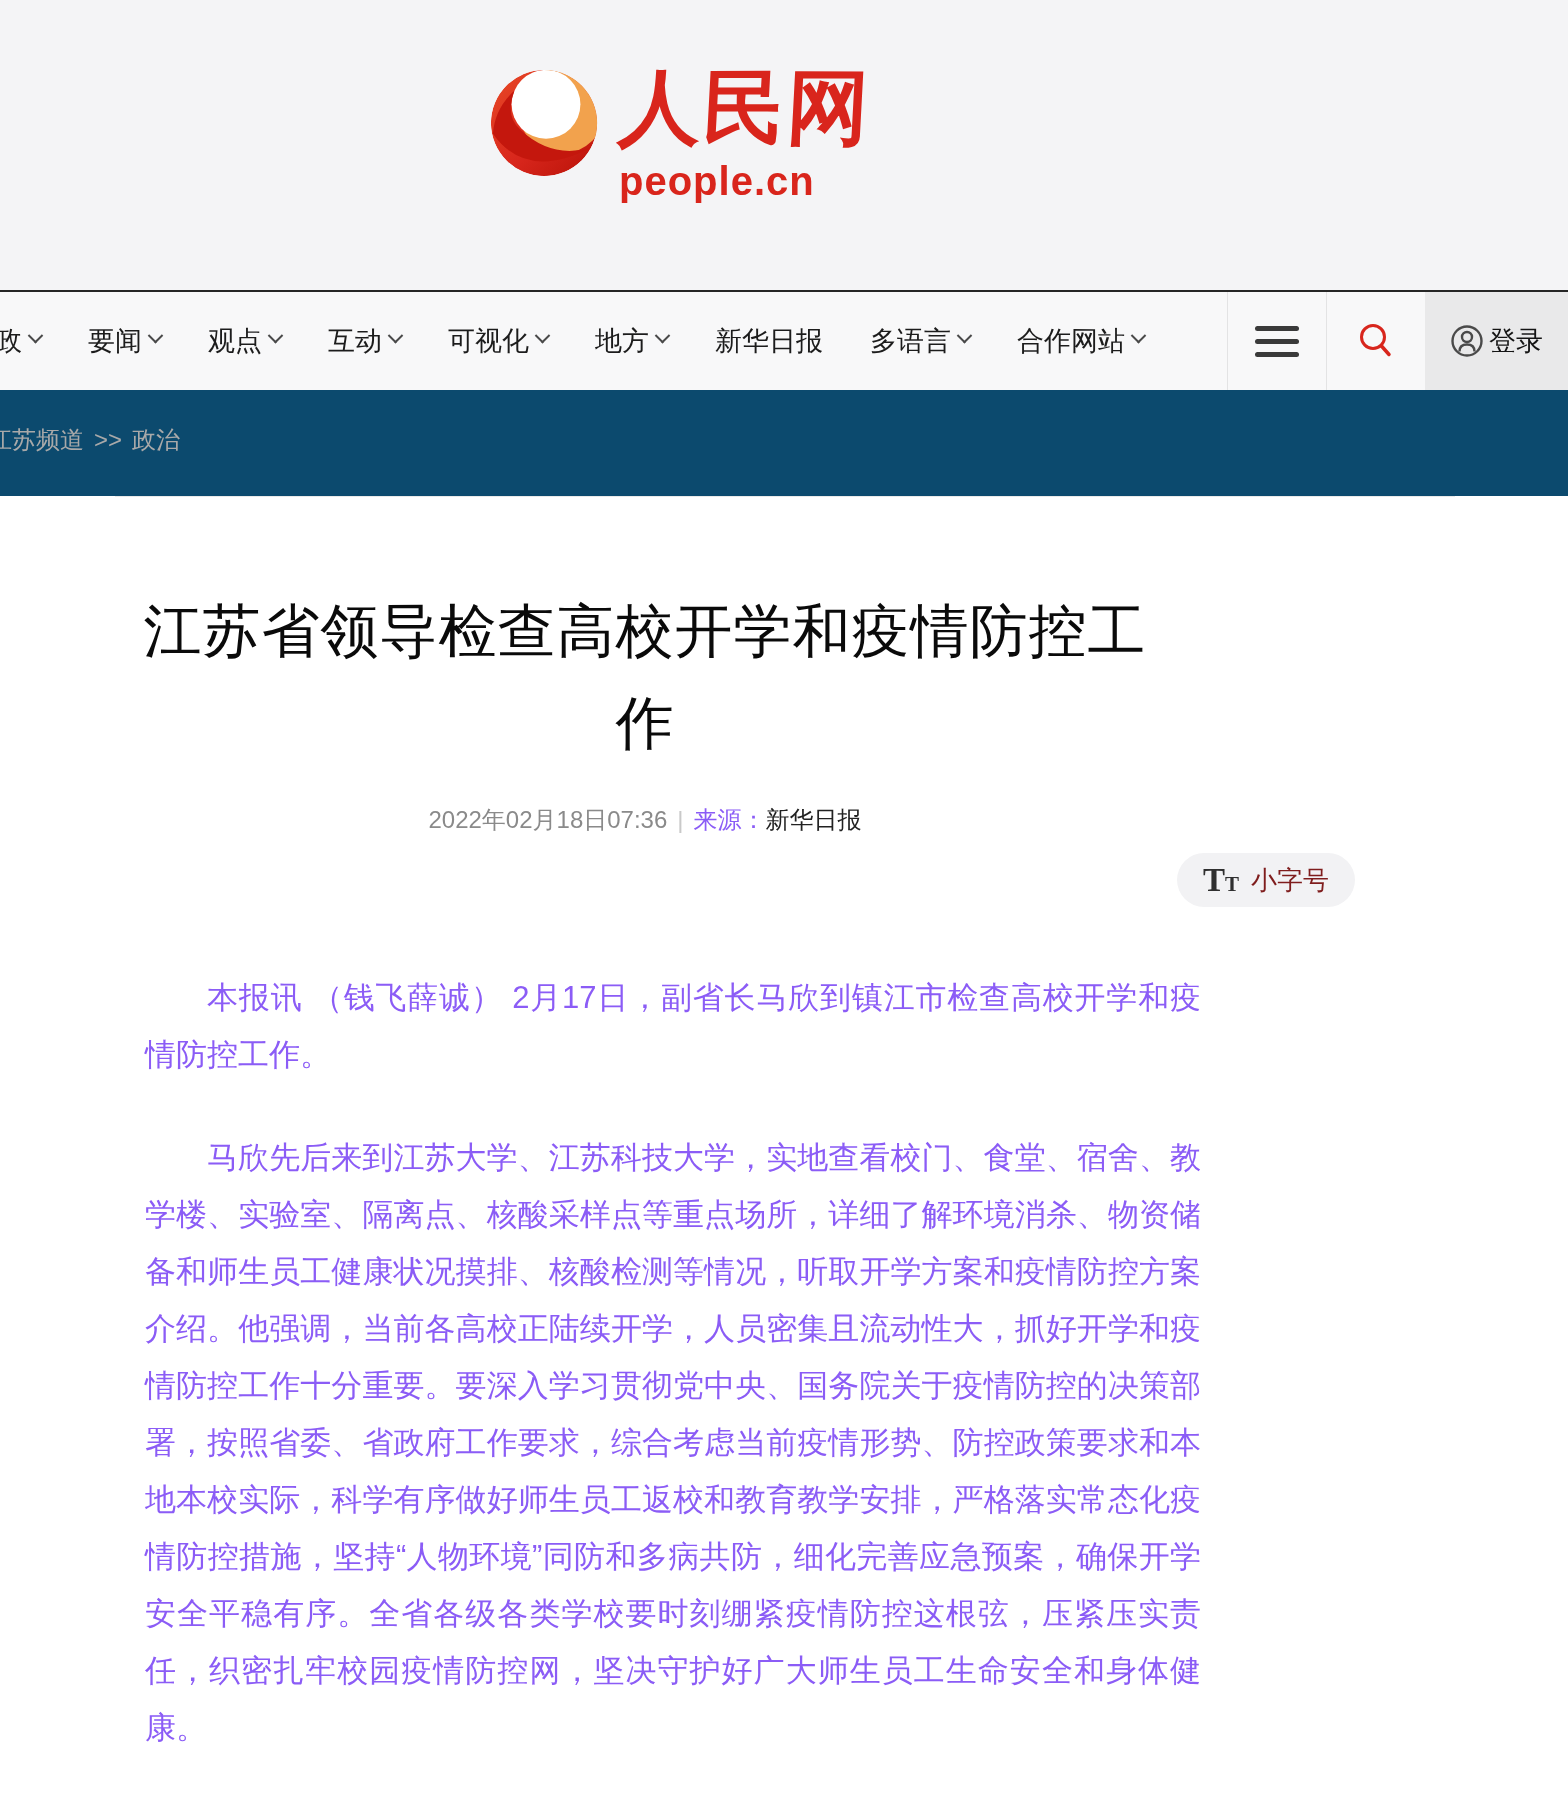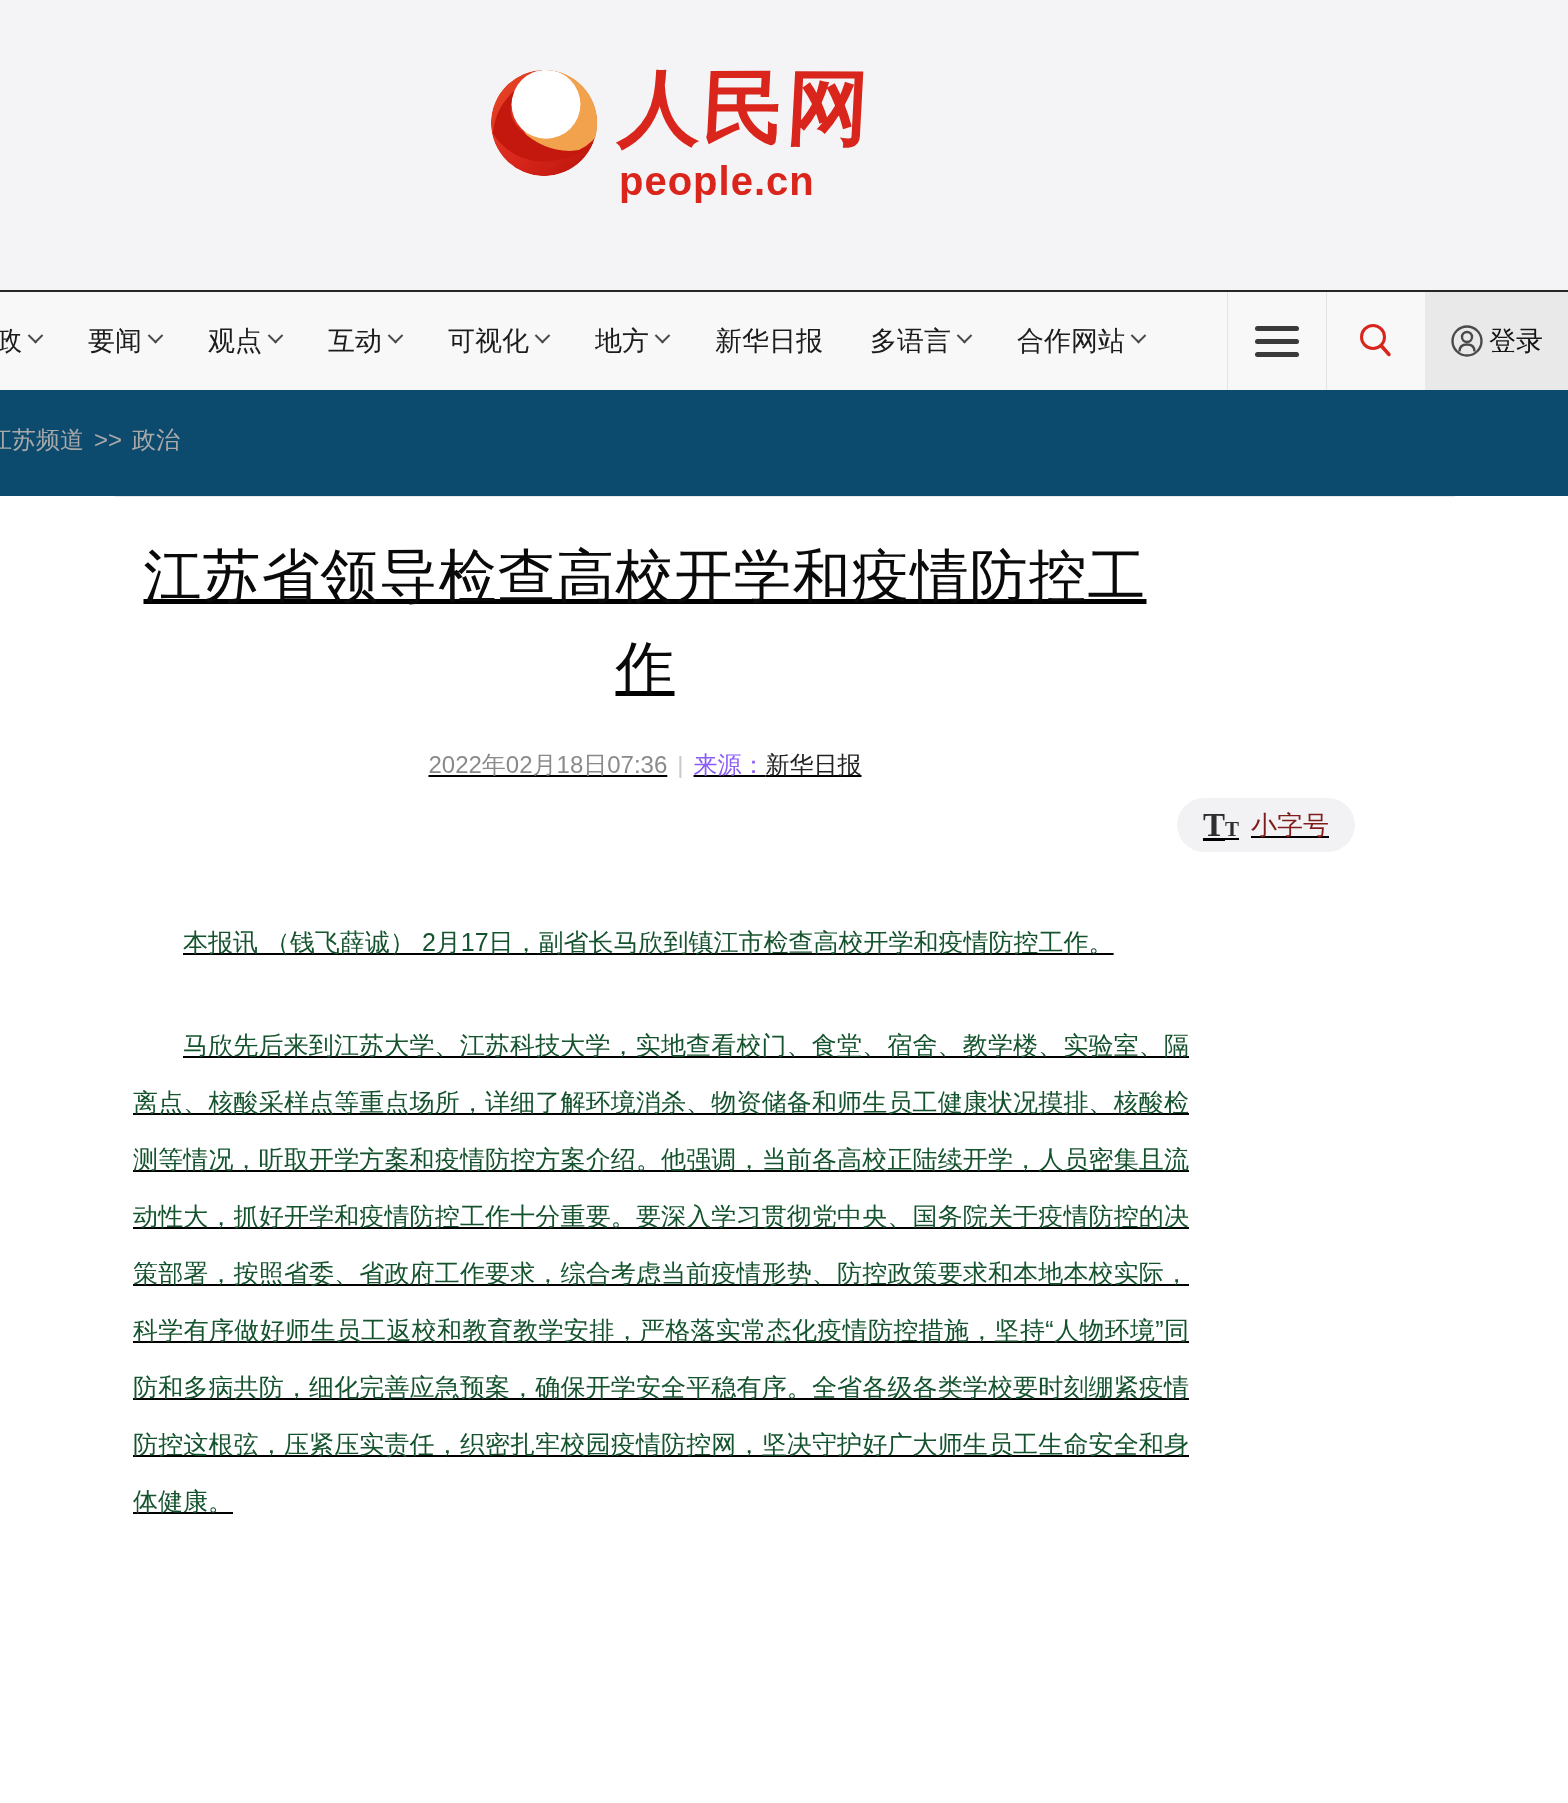--- a/index.html
+++ b/index.html
@@ -117,22 +117,21 @@
     display: flex;
     gap: 10px;
     align-items: center;
   }
   .breadcrumb .crumb { cursor: pointer; }
 
   
   .article {
     margin: 0 113px 0 115px;
     border-top: 1px solid #e9e9e9;
-    padding-top: 33px;
-    text-decoration: underline;
+    padding-top: 88px;
   }
   .article-inner { width: 1222px; margin-left: 18px; }
   .article-title {
     width: 1024px;
     font-size: 58px;
     line-height: 92px;
     font-weight: 400;
     color: #0a0a0a;
     text-align: center;
     letter-spacing: 1px;
@@ -170,24 +169,25 @@
     color: #2f2f2f;
     display: flex;
     align-items: baseline;
   }
   .tt-big { font-size: 33px; }
   .tt-small { font-size: 21px; }
   .fontsize-label { font-size: 26px; color: #7f1d1d; }
   .article-body {
     width: 1056px;
     margin-top: 62px;
-    font-size: 25px;
+    font-size: 31px;
     line-height: 57px;
-    color: #14532d;
+    color: #8b5cf6;
     text-align: justify;
+    margin-left: 12px;
   }
   .article-body p { text-indent: 2em; margin-bottom: 46px; }
 </style>
 </head>
 <body>
 
 <header class="site-header">
   <div class="logo-wrap">
     <svg class="logo-swirl" viewBox="0 0 120 124">
       <defs>

